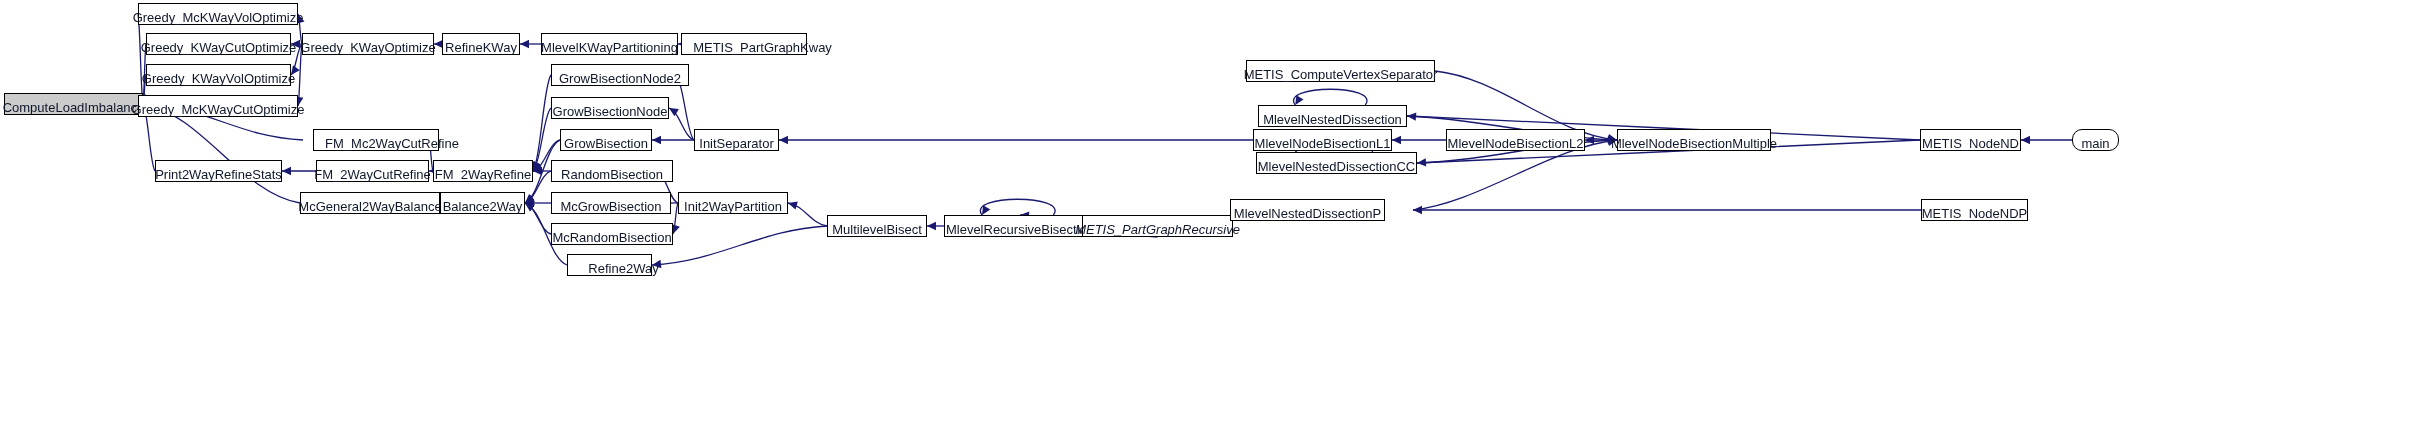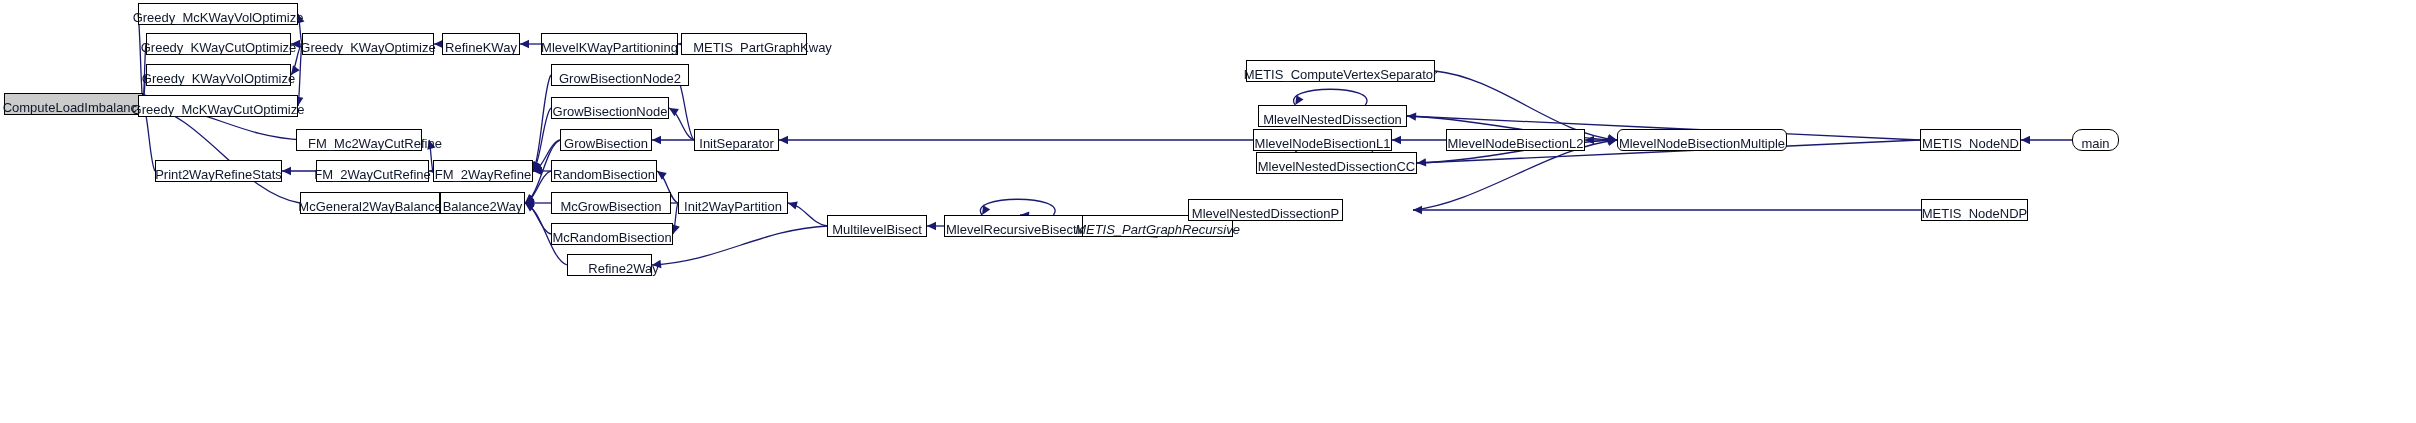--- a/index.html
+++ b/index.html
@@ -151,21 +151,21 @@
       </div>
       <div class="node-box" style="left: 155px; top: 160px; width: 127px; height: 22px;">
         <span>Print2WayRefineStats</span>
       </div>
       <div class="node-box" style="left: 300px; top: 192px; width: 140px; height: 22px;">
         <span>McGeneral2WayBalance</span>
       </div>
       <div class="node-box" style="left: 302px; top: 33px; width: 132px; height: 22px;">
         <span>Greedy_KWayOptimize</span>
       </div>
-      <div class="node-box" style="left: 296px; top: 129px; width: 126px; height: 22px; padding-left: 32px;">
+      <div class="node-box" style="left: 313px; top: 129px; width: 126px; height: 22px; padding-left: 32px;">
         <span>FM_Mc2WayCutRefine</span>
       </div>
       <div class="node-box" style="left: 316px; top: 160px; width: 113px; height: 22px;">
         <span>FM_2WayCutRefine</span>
       </div>
       <div class="node-box" style="left: 440px; top: 192px; width: 85px; height: 22px;">
         <span>Balance2Way</span>
       </div>
       <div class="node-box" style="left: 442px; top: 33px; width: 78px; height: 22px;">
         <span>RefineKWay</span>
@@ -181,21 +181,21 @@
       </div>
       <div class="node-box" style="left: 551px; top: 64px; width: 138px; height: 22px;">
         <span>GrowBisectionNode2</span>
       </div>
       <div class="node-box" style="left: 551px; top: 97px; width: 118px; height: 22px;">
         <span>GrowBisectionNode</span>
       </div>
       <div class="node-box" style="left: 560px; top: 129px; width: 92px; height: 22px;">
         <span>GrowBisection</span>
       </div>
-      <div class="node-box" style="left: 551px; top: 160px; width: 106px; height: 22px;">
+      <div class="node-box" style="left: 551px; top: 160px; width: 122px; height: 22px;">
         <span>RandomBisection</span>
       </div>
       <div class="node-box" style="left: 551px; top: 192px; width: 120px; height: 22px;">
         <span>McGrowBisection</span>
       </div>
       <div class="node-box" style="left: 551px; top: 223px; width: 122px; height: 22px;">
         <span>McRandomBisection</span>
       </div>
       <div class="node-box" style="left: 567px; top: 254px; width: 85px; height: 22px; padding-left: 28px;">
         <span>Refine2Way</span>
@@ -208,39 +208,39 @@
       </div>
       <div class="node-box" style="left: 827px; top: 215px; width: 100px; height: 22px;">
         <span>MultilevelBisect</span>
       </div>
       <div class="node-box" style="left: 1253px; top: 129px; width: 139px; height: 22px;">
         <span>MlevelNodeBisectionL1</span>
       </div>
       <div class="node-box" style="left: 1446px; top: 129px; width: 139px; height: 22px;">
         <span>MlevelNodeBisectionL2</span>
       </div>
-      <div class="node-box" style="left: 1617px; top: 129px; width: 170px; height: 22px; border-radius: 6px;">
+      <div class="node-box" style="left: 1617px; top: 129px; width: 154px; height: 22px;">
         <span>MlevelNodeBisectionMultiple</span>
       </div>
       <div class="node-box" style="left: 944px; top: 215px; width: 152px; height: 22px;">
         <span>MlevelRecursiveBisection</span>
       </div>
       <div class="node-box" style="left: 1082px; top: 215px; width: 151px; height: 22px; font-style: italic;">
         <span>METIS_PartGraphRecursive</span>
       </div>
       <div class="node-box" style="left: 1246px; top: 60px; width: 189px; height: 22px;">
         <span>METIS_ComputeVertexSeparator</span>
       </div>
       <div class="node-box" style="left: 1258px; top: 105px; width: 149px; height: 22px;">
         <span>MlevelNestedDissection</span>
       </div>
       <div class="node-box" style="left: 1256px; top: 152px; width: 161px; height: 22px;">
         <span>MlevelNestedDissectionCC</span>
       </div>
-      <div class="node-box" style="left: 1188px; top: 199px; width: 155px; height: 22px;">
+      <div class="node-box" style="left: 1230px; top: 199px; width: 155px; height: 22px;">
         <span>MlevelNestedDissectionP</span>
       </div>
       <div class="node-box" style="left: 1920px; top: 129px; width: 101px; height: 22px;">
         <span>METIS_NodeND</span>
       </div>
       <div class="node-box" style="left: 1921px; top: 199px; width: 107px; height: 22px;">
         <span>METIS_NodeNDP</span>
       </div>
       <div class="node-box" style="left: 2072px; top: 129px; width: 47px; height: 22px; border-radius: 10px;">
         <span>main</span>

